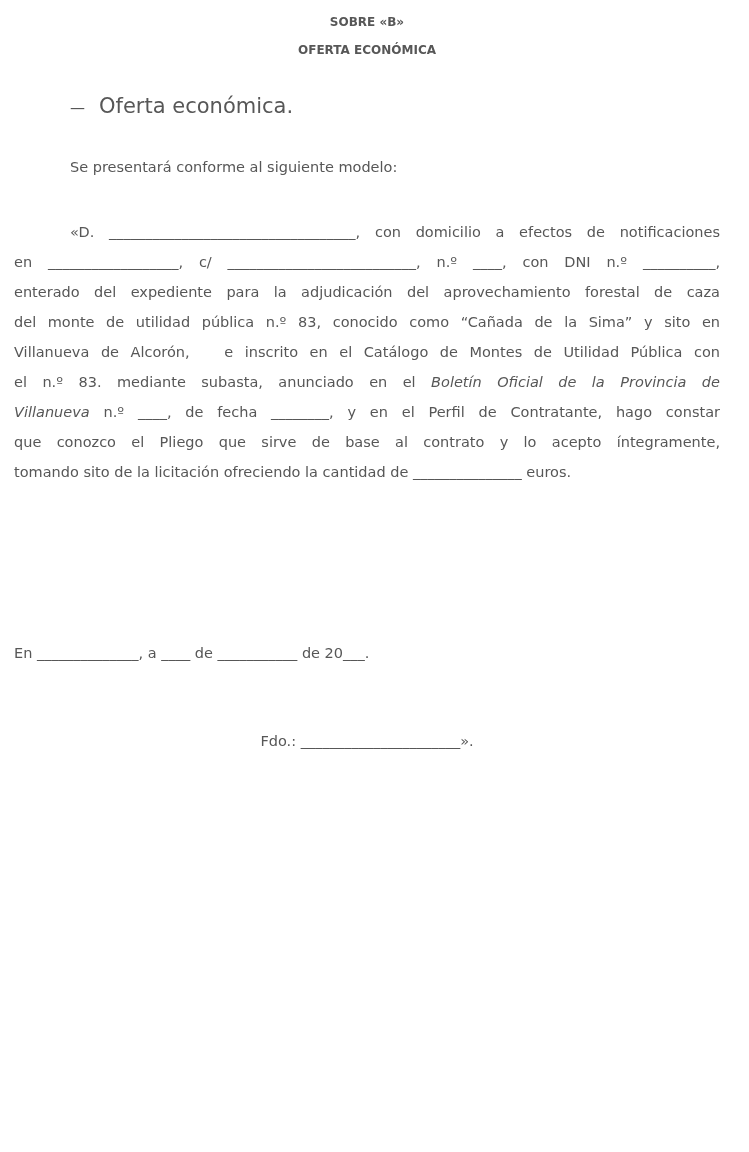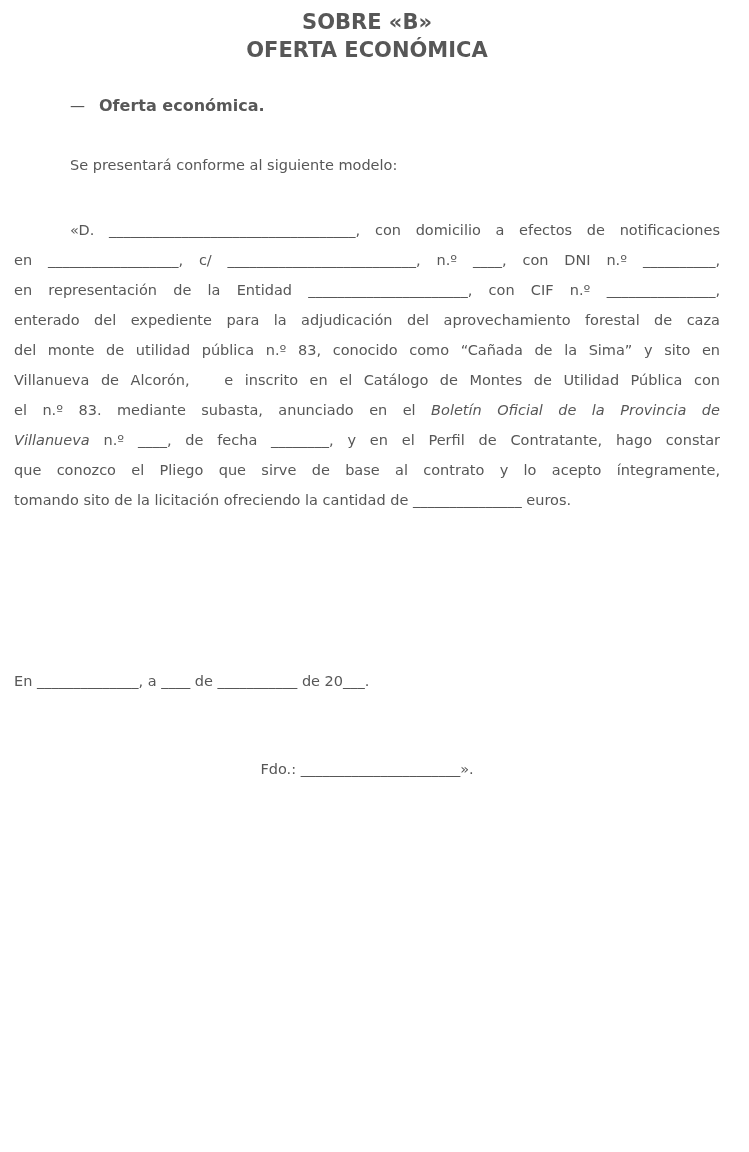--- a/index.html
+++ b/index.html
@@ -15,36 +15,36 @@
     box-sizing: border-box;
     padding: 8px 29px 0 14px;
     overflow: hidden;
     font-family: "DejaVu Sans", "Liberation Sans", sans-serif;
     color: #575757;
     font-size: 14.5px;
   }
   .doc-title {
     text-align: center;
     font-weight: bold;
-    font-size: 21px;
+    font-size: 12px;
     line-height: 28px;
   }
   .bullet-line {
     margin-top: 27px;
     padding-left: 56px;
     line-height: 30px;
     font-size: 15px;
   }
   .bullet-line .dash {
     font-weight: normal;
     margin-right: 14px;
   }
   .bullet-line .head {
-    font-weight: bold;
-    font-size: 16px;
+    font-weight: normal;
+    font-size: 21px;
   }
   .intro-line {
     margin-top: 29px;
     padding-left: 56px;
     line-height: 30px;
   }
   .paragraph {
     margin-top: 35px;
   }
   .pline {
@@ -90,21 +90,20 @@
 
   <div class="bullet-line">
     <span class="dash">—</span><span class="head">Oferta económica.</span>
   </div>
 
   <div class="intro-line">Se presentará conforme al siguiente modelo:</div>
 
   <div class="paragraph">
     <div class="pline first"><span>«D. __________________________________, con domicilio a efectos de notificaciones</span></div>
     <div class="pline"><span>en __________________, c/ __________________________, n.º ____, con DNI n.º __________,</span></div>
-    <div class="pline"><span>en representación de la Entidad ______________________, con CIF n.º _______________,</span></div>
     <div class="pline"><span>enterado del expediente para la adjudicación del aprovechamiento forestal de caza</span></div>
     <div class="pline"><span>del monte de utilidad pública n.º 83, conocido como “Cañada de la Sima” y sito en</span></div>
     <div class="pline"><span>Villanueva de Alcorón,&nbsp;&nbsp; e inscrito en el Catálogo de Montes de Utilidad Pública con</span></div>
     <div class="pline"><span>el n.º 83. mediante subasta, anunciado en el </span><span class="it">Boletín Oficial de la Provincia de</span></div>
     <div class="pline"><span class="it">Villanueva</span><span> n.º ____, de fecha ________, y en el Perfil de Contratante, hago constar</span></div>
     <div class="pline"><span>que conozco el Pliego que sirve de base al contrato y lo acepto íntegramente,</span></div>
     <div class="pline last"><span>tomando sito de la licitación ofreciendo la cantidad de _______________ euros.</span></div>
   </div>
 
   <div class="date-line">En ______________, a ____ de ___________ de 20___.</div>

